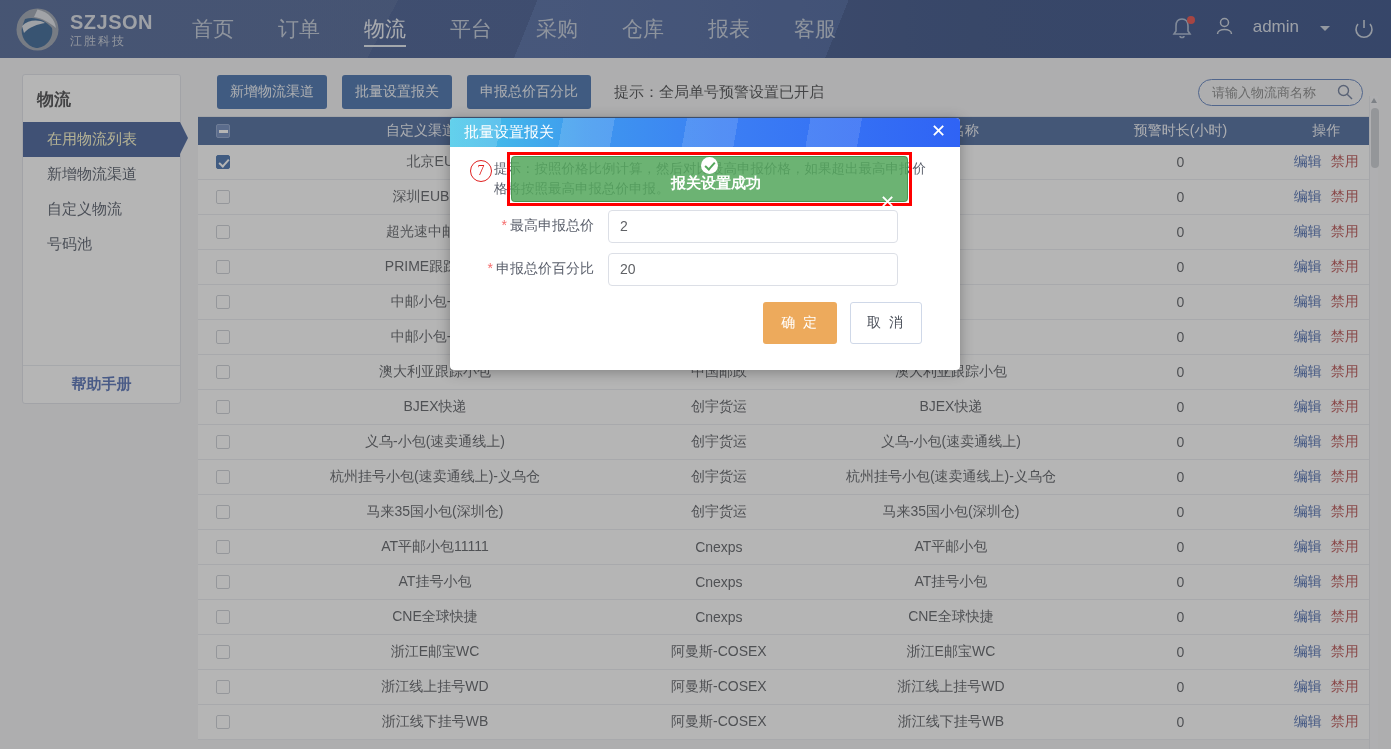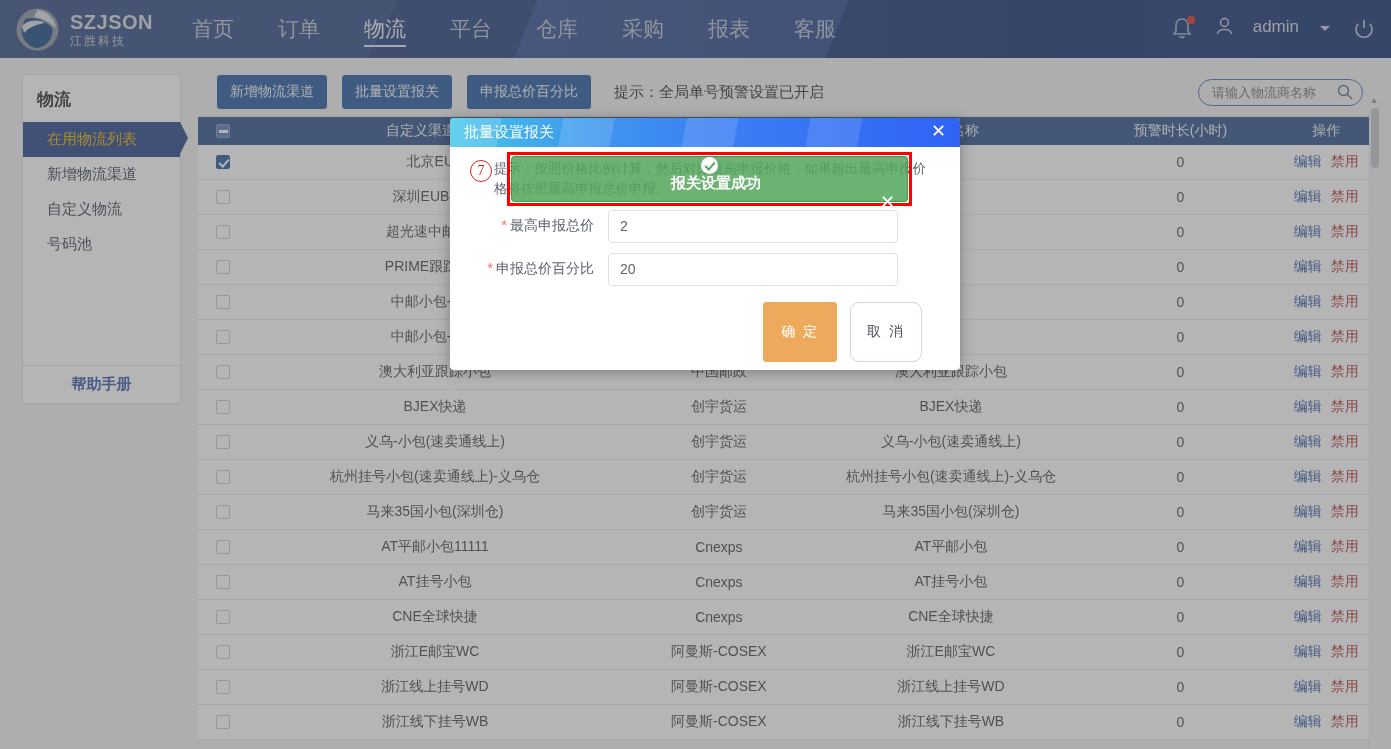--- a/index.html
+++ b/index.html
@@ -46,21 +46,21 @@
   
   .sidebar{
     position:absolute; left:22px; top:16px; width:159px; height:330px;
     background:#fff; border:1px solid #dcdfe6; border-radius:3px;
     display:flex; flex-direction:column;
   }
   .sb-title{ font-size:17px; font-weight:bold; color:#303133; padding:13px 0 11px 14px;}
   .sb-item{
     font-size:15px; color:#3d4554; padding:8px 0 8px 24px; cursor:pointer; position:relative;
   }
-  .sb-item.active{ background:#2b4a8b; color:#eab308;}
+  .sb-item.active{ background:#2b4a8b; color:#fef9c3;}
   .sb-item.active::after{
     content:""; position:absolute; right:-8px; top:0; border-top:16px solid transparent;
     border-bottom:16px solid transparent; border-left:8px solid #2b4a8b;
   }
   .sb-spacer{ flex:1;}
   .sb-foot{
     border-top:1px solid #e4e7ed; text-align:center; padding:9px 0;
     color:#3b5bab; font-weight:bold; font-size:15px; cursor:pointer;
   }
 
@@ -145,22 +145,22 @@
   .f-input{
     width:290px; height:33px; border:1px solid #dcdfe6; border-radius:4px;
     padding:0 11px; font-size:14px; color:#606266; font-family:inherit; outline:none;
   }
   .modal-actions{ display:flex; justify-content:flex-end; gap:13px; margin-top:16px; padding-right:20px;}
   .btn-ok{
     background:#edaa5c; color:#fff; border:none; border-radius:3px; font-size:14px;
     padding:7px 18px; cursor:pointer; font-family:inherit; letter-spacing:2px;
   }
   .btn-cancel{
-    background:#fff; color:#4a4f59; border:1px solid #cfd8e8; border-radius:9px; font-size:14px;
-    padding:20px 16px; cursor:pointer; font-family:inherit; letter-spacing:2px;
+    background:#fff; color:#4a4f59; border:1px solid #cfd8e8; border-radius:3px; font-size:14px;
+    padding:11px 16px; cursor:pointer; font-family:inherit; letter-spacing:2px;
   }
 
   
   .toast-outline{
     position:absolute; left:507px; top:152px; width:405px; height:54px;
     border:3px solid #ff0000; z-index:40; pointer-events:none;
   }
   .toast{
     position:absolute; left:511px; top:156px; width:397px; height:46px;
     background:rgba(84,167,92,0.86); border:1px solid rgba(70,150,78,0.9); border-radius:4px;
@@ -191,22 +191,22 @@
       <div class="brand-main">SZJSON</div>
       <div class="brand-sub">江胜科技</div>
     </div>
   </div>
 
   <div class="navitems">
     <div class="navitem">首页</div>
     <div class="navitem">订单</div>
     <div class="navitem active">物流</div>
     <div class="navitem">平台</div>
+    <div class="navitem">采购</div>
     <div class="navitem">仓库</div>
-    <div class="navitem">采购</div>
     <div class="navitem">报表</div>
     <div class="navitem">客服</div>
   </div>
 
   <div class="nav-right">
     <div class="bell">
       <svg width="24" height="26" viewBox="0 0 24 26">
         <path d="M12 3 C8 3 6 6 6 10 L6 15 L4 18 L20 18 L18 15 L18 10 C18 6 16 3 12 3 Z" fill="none" stroke="#9fb0cb" stroke-width="1.6"></path>
         <path d="M10 20 C10 22 14 22 14 20" fill="none" stroke="#9fb0cb" stroke-width="1.6"></path>
       </svg>

